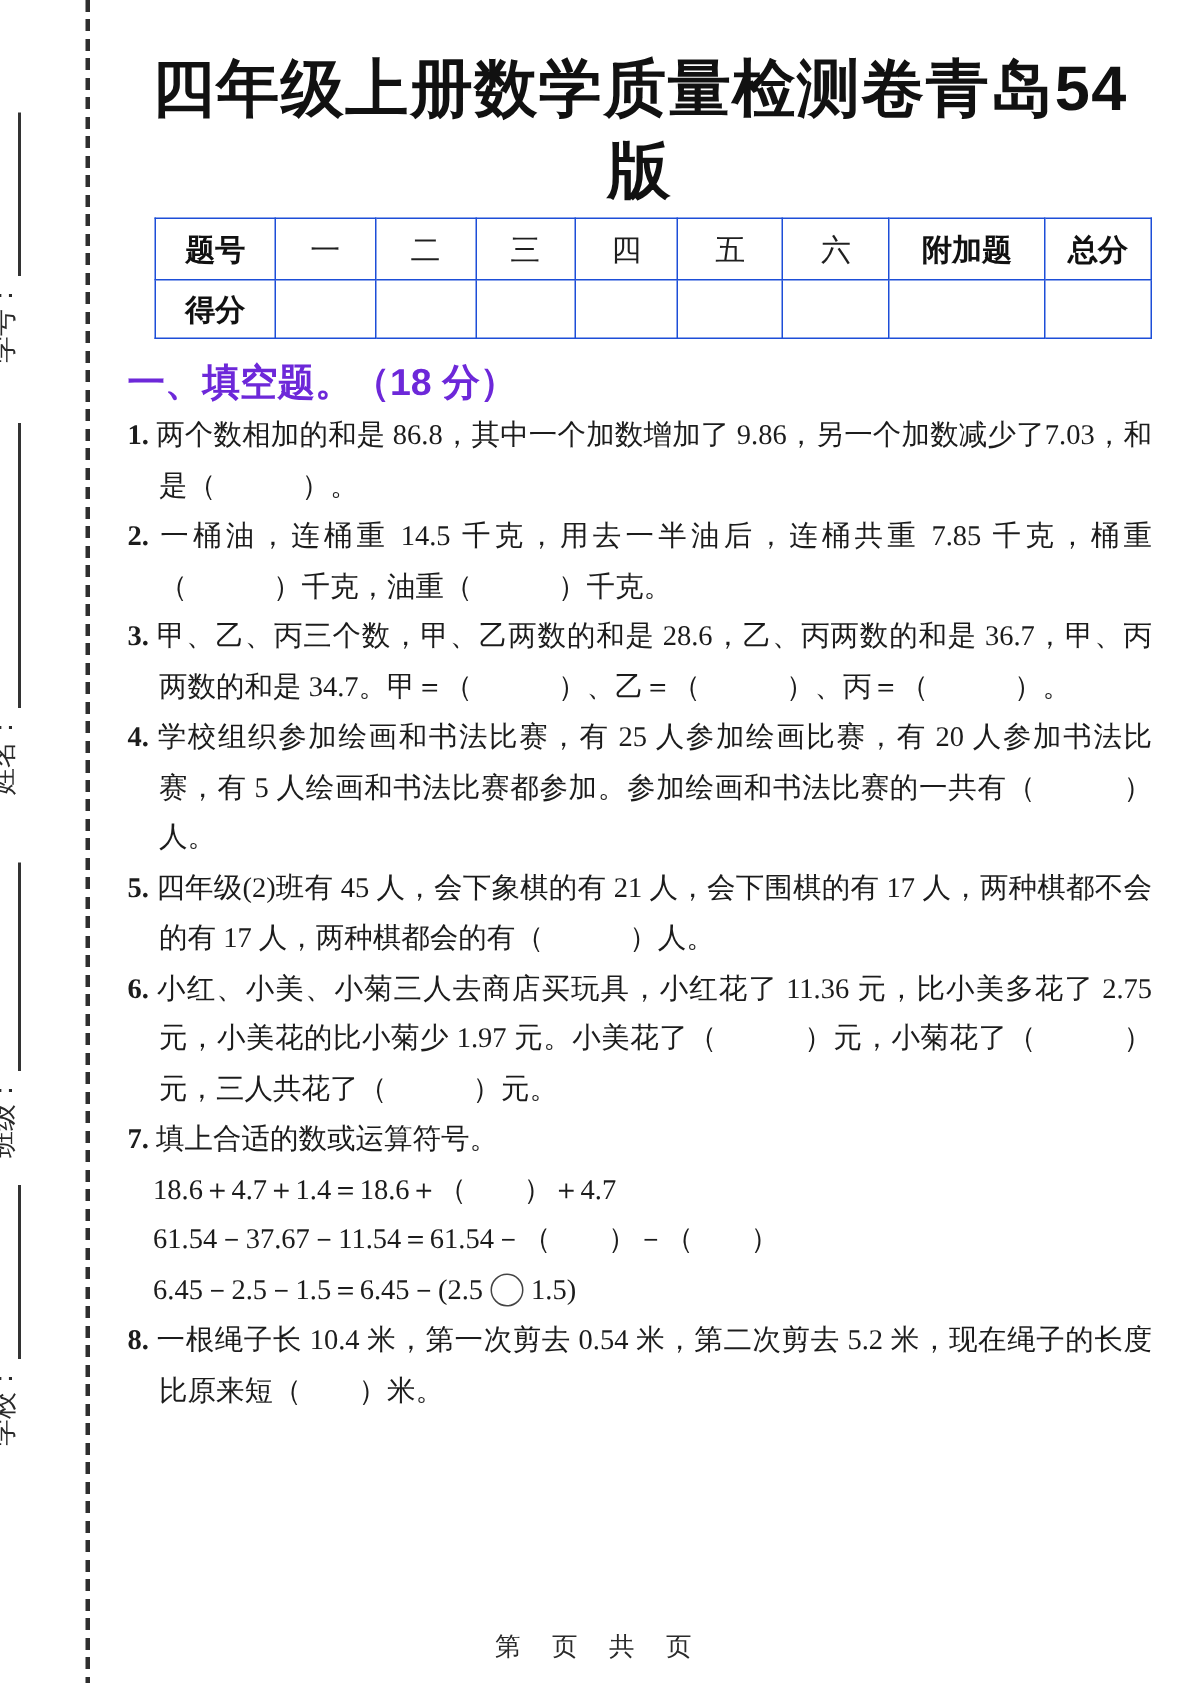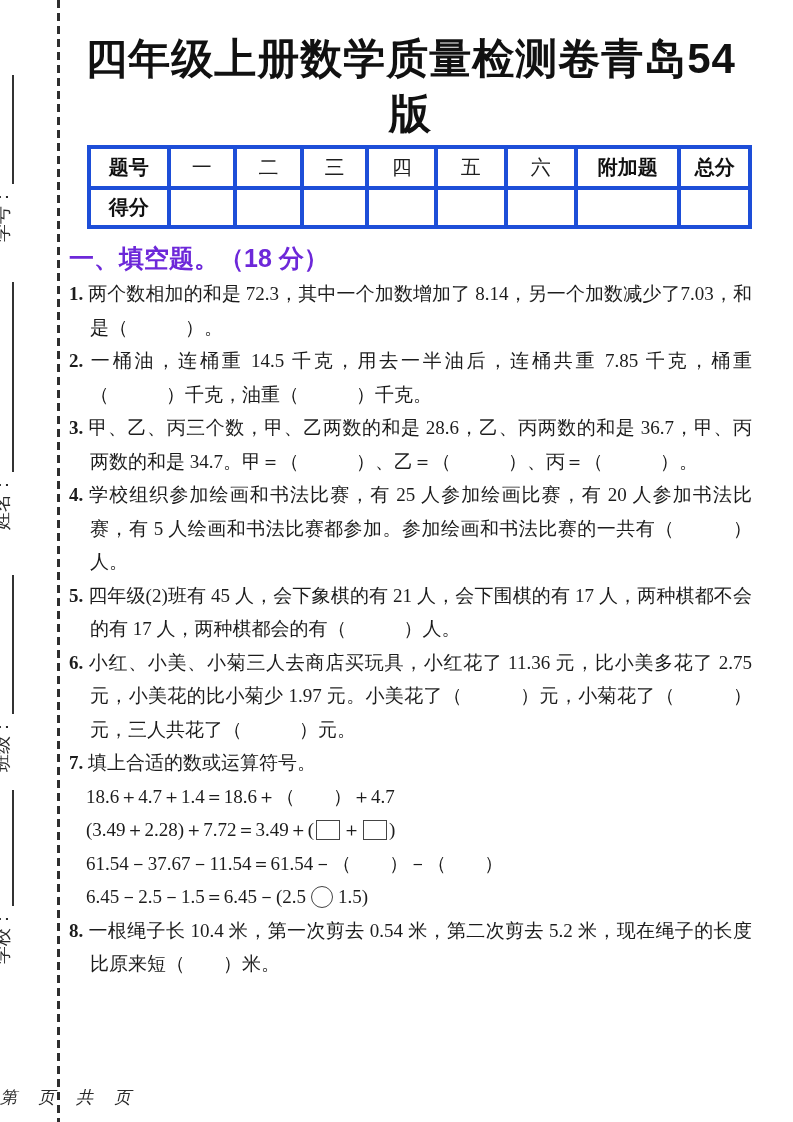--- a/index.html
+++ b/index.html
@@ -43,21 +43,21 @@
     left: 57px;
     top: 0;
     width: 3px;
     height: 1122px;
     background: repeating-linear-gradient(to bottom, #2e2e2e 0px, #2e2e2e 8px, transparent 8px, transparent 13px);
   }
 
   
   .main {
     position: absolute;
-    left: 69px;
+    left: 85px;
     top: 0;
     width: 683px;
   }
   .title {
     margin-top: 32px;
     text-align: center;
     font-family: "Liberation Sans", "DejaVu Sans", sans-serif;
     font-weight: bold;
     font-size: 42px;
     line-height: 1.3;
@@ -81,21 +81,21 @@
     color: #1c1c1c;
     padding-right: 2px;
   }
   .score-table {
     margin-top: 4px;
     margin-left: 18px;
     border-collapse: collapse;
     table-layout: fixed;
   }
   .score-table td {
-    border: 4px solid #1d4ed8;
+    border: 1px solid #1d4ed8;
     text-align: center;
     vertical-align: middle;
     font-size: 20px;
   }
   .score-table tr.r-head td { height: 41px; }
   .score-table tr.r-score td { height: 39px; }
   .score-table td.hdr {
     font-family: "Liberation Sans", "DejaVu Sans", sans-serif;
     font-weight: bold;
     color: #111;
@@ -145,26 +145,25 @@
     border: 1.5px solid #444;
     border-radius: 50%;
     vertical-align: -5px;
     margin: 0 5px;
   }
   .footer {
     position: absolute;
     left: 0;
     right: 0;
     top: 1086px;
-    text-align: left;
+    text-align: center;
     font-family: "Liberation Sans", "DejaVu Sans", sans-serif;
     font-size: 17px;
     letter-spacing: 2px;
     color: #2a2a2a;
-    font-style: italic;
   }
 </style>
 </head>
 <body>
 
 <div class="page">
 
   <div class="rail-group rail-1">
     <span class="rail-label">学号：</span>
     <span class="fill-line"></span>
@@ -223,21 +222,21 @@
         <td></td>
       </tr>
     </tbody>
       </table>
 
     <div class="section-title">一、填空题。（18 分）</div>
 
     <div class="questions">
       <div class="question">
         <span class="qnum">1.</span>
-        <span>两个数相加的和是 72.3，其中一个加数增加了 8.14，另一个加数减少了7.03，和是（　　　）。</span>
+        <span>两个数相加的和是 86.8，其中一个加数增加了 9.86，另一个加数减少了7.03，和是（　　　）。</span>
       </div>
       <div class="question">
         <span class="qnum">2.</span>
         <span>一桶油，连桶重 14.5 千克，用去一半油后，连桶共重 7.85 千克，桶重（　　　）千克，油重（　　　）千克。</span>
       </div>
       <div class="question">
         <span class="qnum">3.</span>
         <span>甲、乙、丙三个数，甲、乙两数的和是 28.6，乙、丙两数的和是 36.7，甲、丙两数的和是 34.7。甲＝（　　　）、乙＝（　　　）、丙＝（　　　）。</span>
       </div>
       <div class="question">
@@ -252,23 +251,20 @@
         <span class="qnum">6.</span>
         <span>小红、小美、小菊三人去商店买玩具，小红花了 11.36 元，比小美多花了 2.75 元，小美花的比小菊少 1.97 元。小美花了（　　　）元，小菊花了（　　　）元，三人共花了（　　　）元。</span>
       </div>
 
       <div class="question">
         <span class="qnum">7.</span>
         <span>填上合适的数或运算符号。</span>
       </div>
       <div class="eq-block">
         <div class="eq-line">18.6＋4.7＋1.4＝18.6＋（　　）＋4.7</div>
-        <div class="eq-line">
-          <span>(3.49＋2.28)＋7.72＝3.49＋(</span><span class="blank-box"></span><span>＋</span><span class="blank-box"></span><span>)</span>
-        </div>
         <div class="eq-line">61.54－37.67－11.54＝61.54－（　　）－（　　）</div>
         <div class="eq-line">
           <span>6.45－2.5－1.5＝6.45－(2.5</span><span class="blank-circle"></span><span>1.5)</span>
         </div>
       </div>
 
       <div class="question">
         <span class="qnum">8.</span>
         <span>一根绳子长 10.4 米，第一次剪去 0.54 米，第二次剪去 5.2 米，现在绳子的长度比原来短（　　）米。</span>
       </div>

